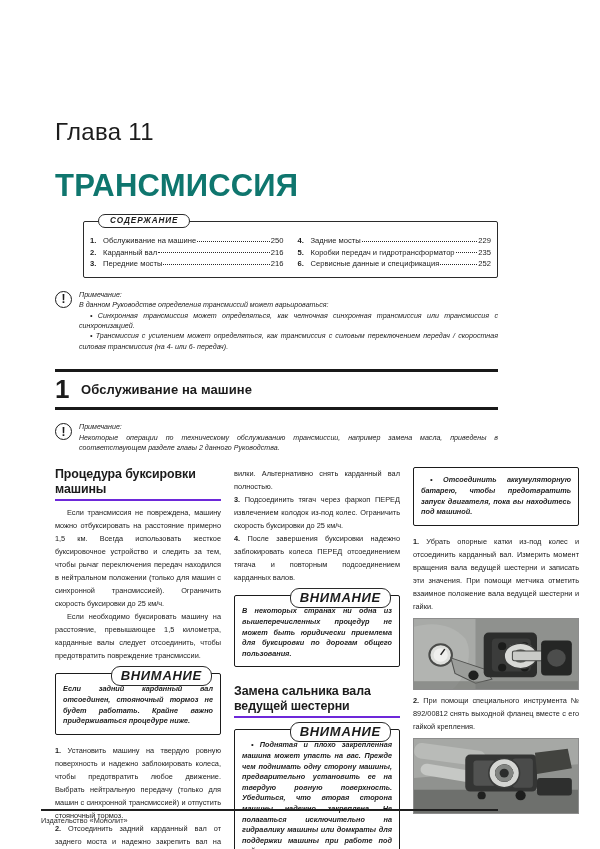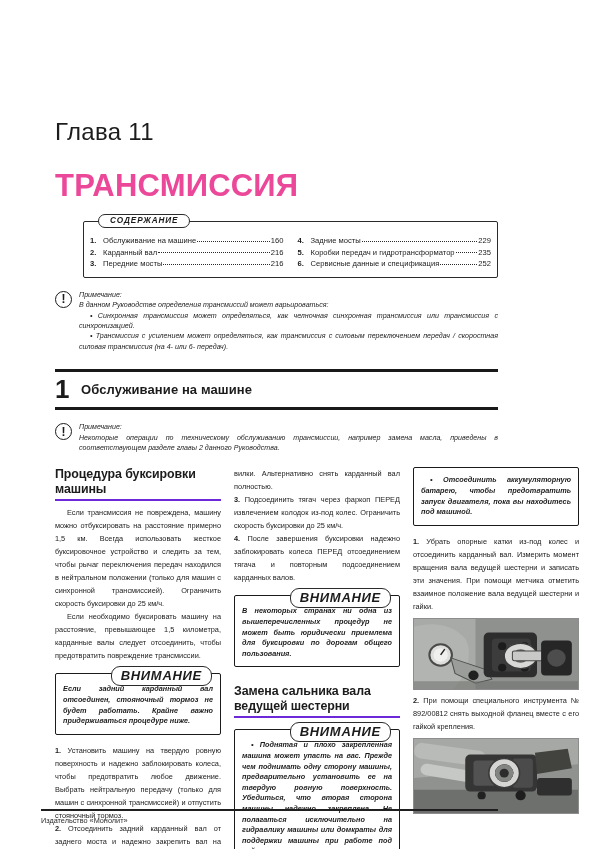--- a/index.html
+++ b/index.html
@@ -19,21 +19,21 @@
     font-size:24px;
     font-weight:400;
     letter-spacing:0.3px;
     color:#1c1c1c;
   }
   .chapter-title {
     margin-top:22px;
     font-size:31px;
     font-weight:bold;
     letter-spacing:0.2px;
-    color:#ec4899;
+    color:#0f766e;
   }
 
   
   .toc {
     position:relative;
     margin-top:17px;
     border:1.6px solid #2b2b2b;
     border-radius:2px;
     padding:13px 6px 7px 6px;
     min-height:52px;
@@ -210,21 +210,21 @@
   <div class="chapter-title">ТРАНСМИССИЯ</div>
 
   <div class="toc">
     <div class="toc-tab">СОДЕРЖАНИЕ</div>
     <div class="toc-cols">
       <div class="toc-col">
         <div class="toc-row">
           <span class="toc-num">1.</span>
           <span class="toc-text">Обслуживание на машине</span>
           <span class="toc-dots"></span>
-          <span class="toc-page">160</span>
+          <span class="toc-page">250</span>
         </div>
         <div class="toc-row">
           <span class="toc-num">2.</span>
           <span class="toc-text">Карданный вал</span>
           <span class="toc-dots"></span>
           <span class="toc-page">216</span>
         </div>
         <div class="toc-row">
           <span class="toc-num">3.</span>
           <span class="toc-text">Передние мосты</span>

